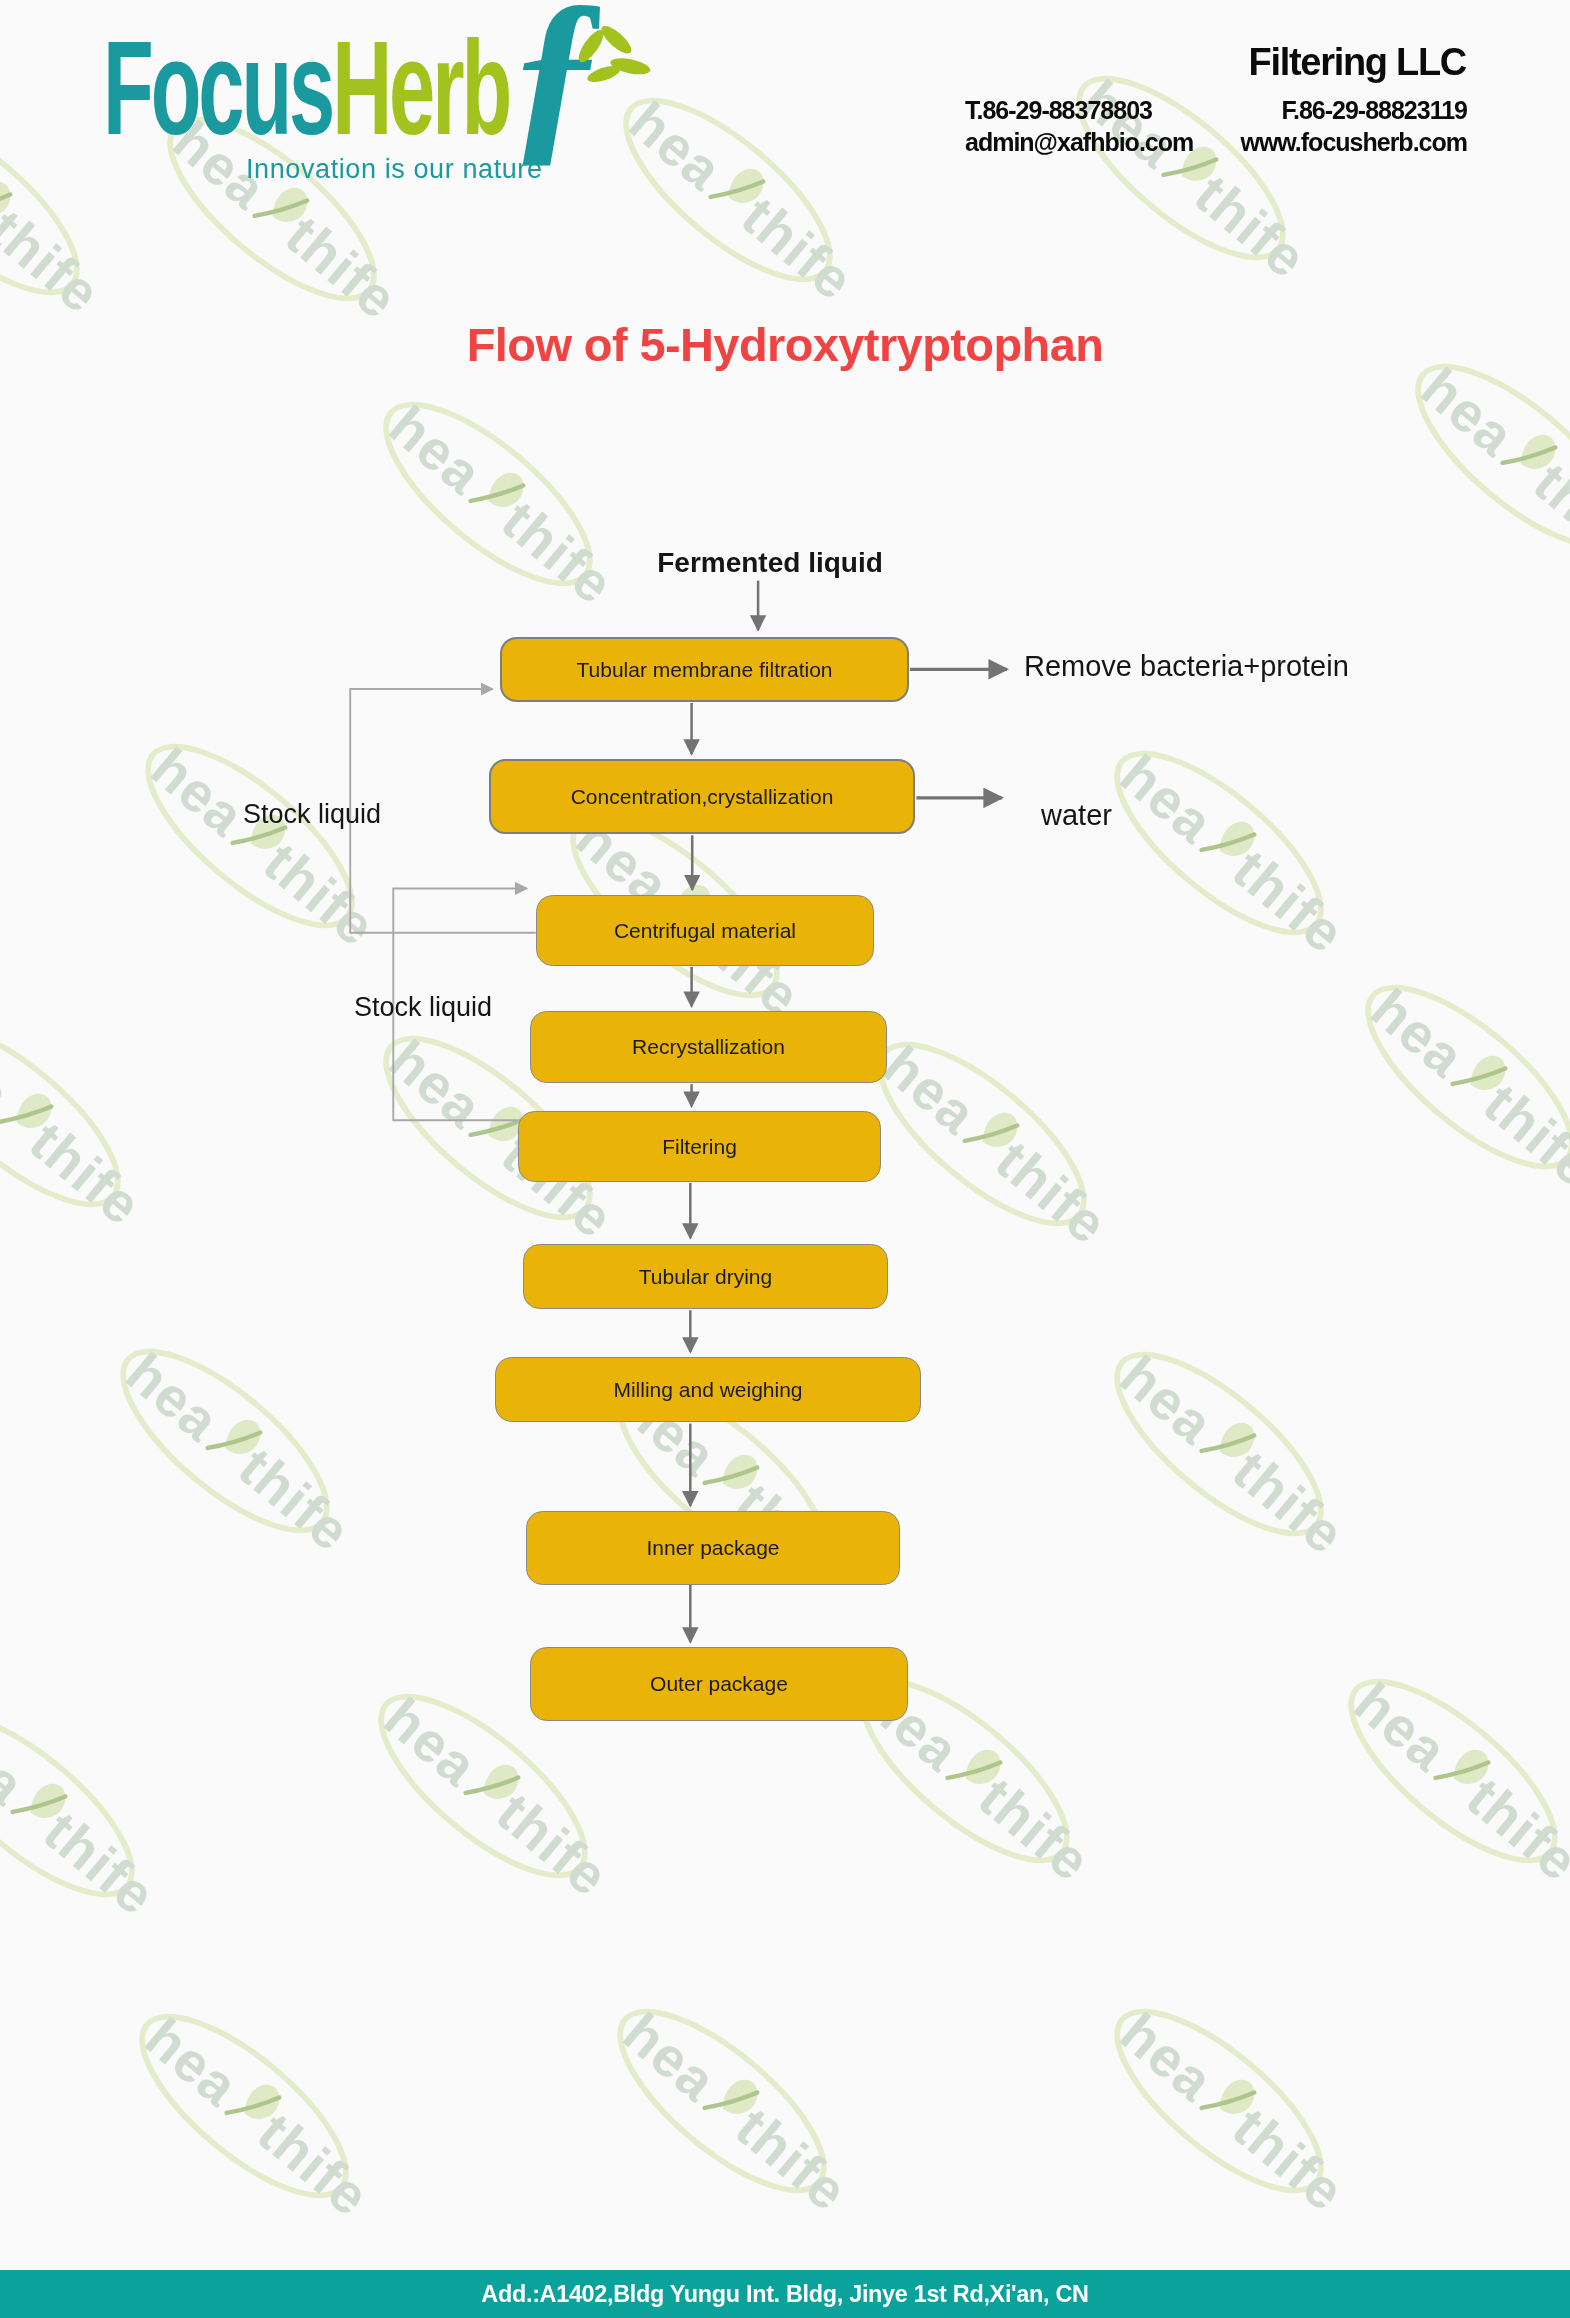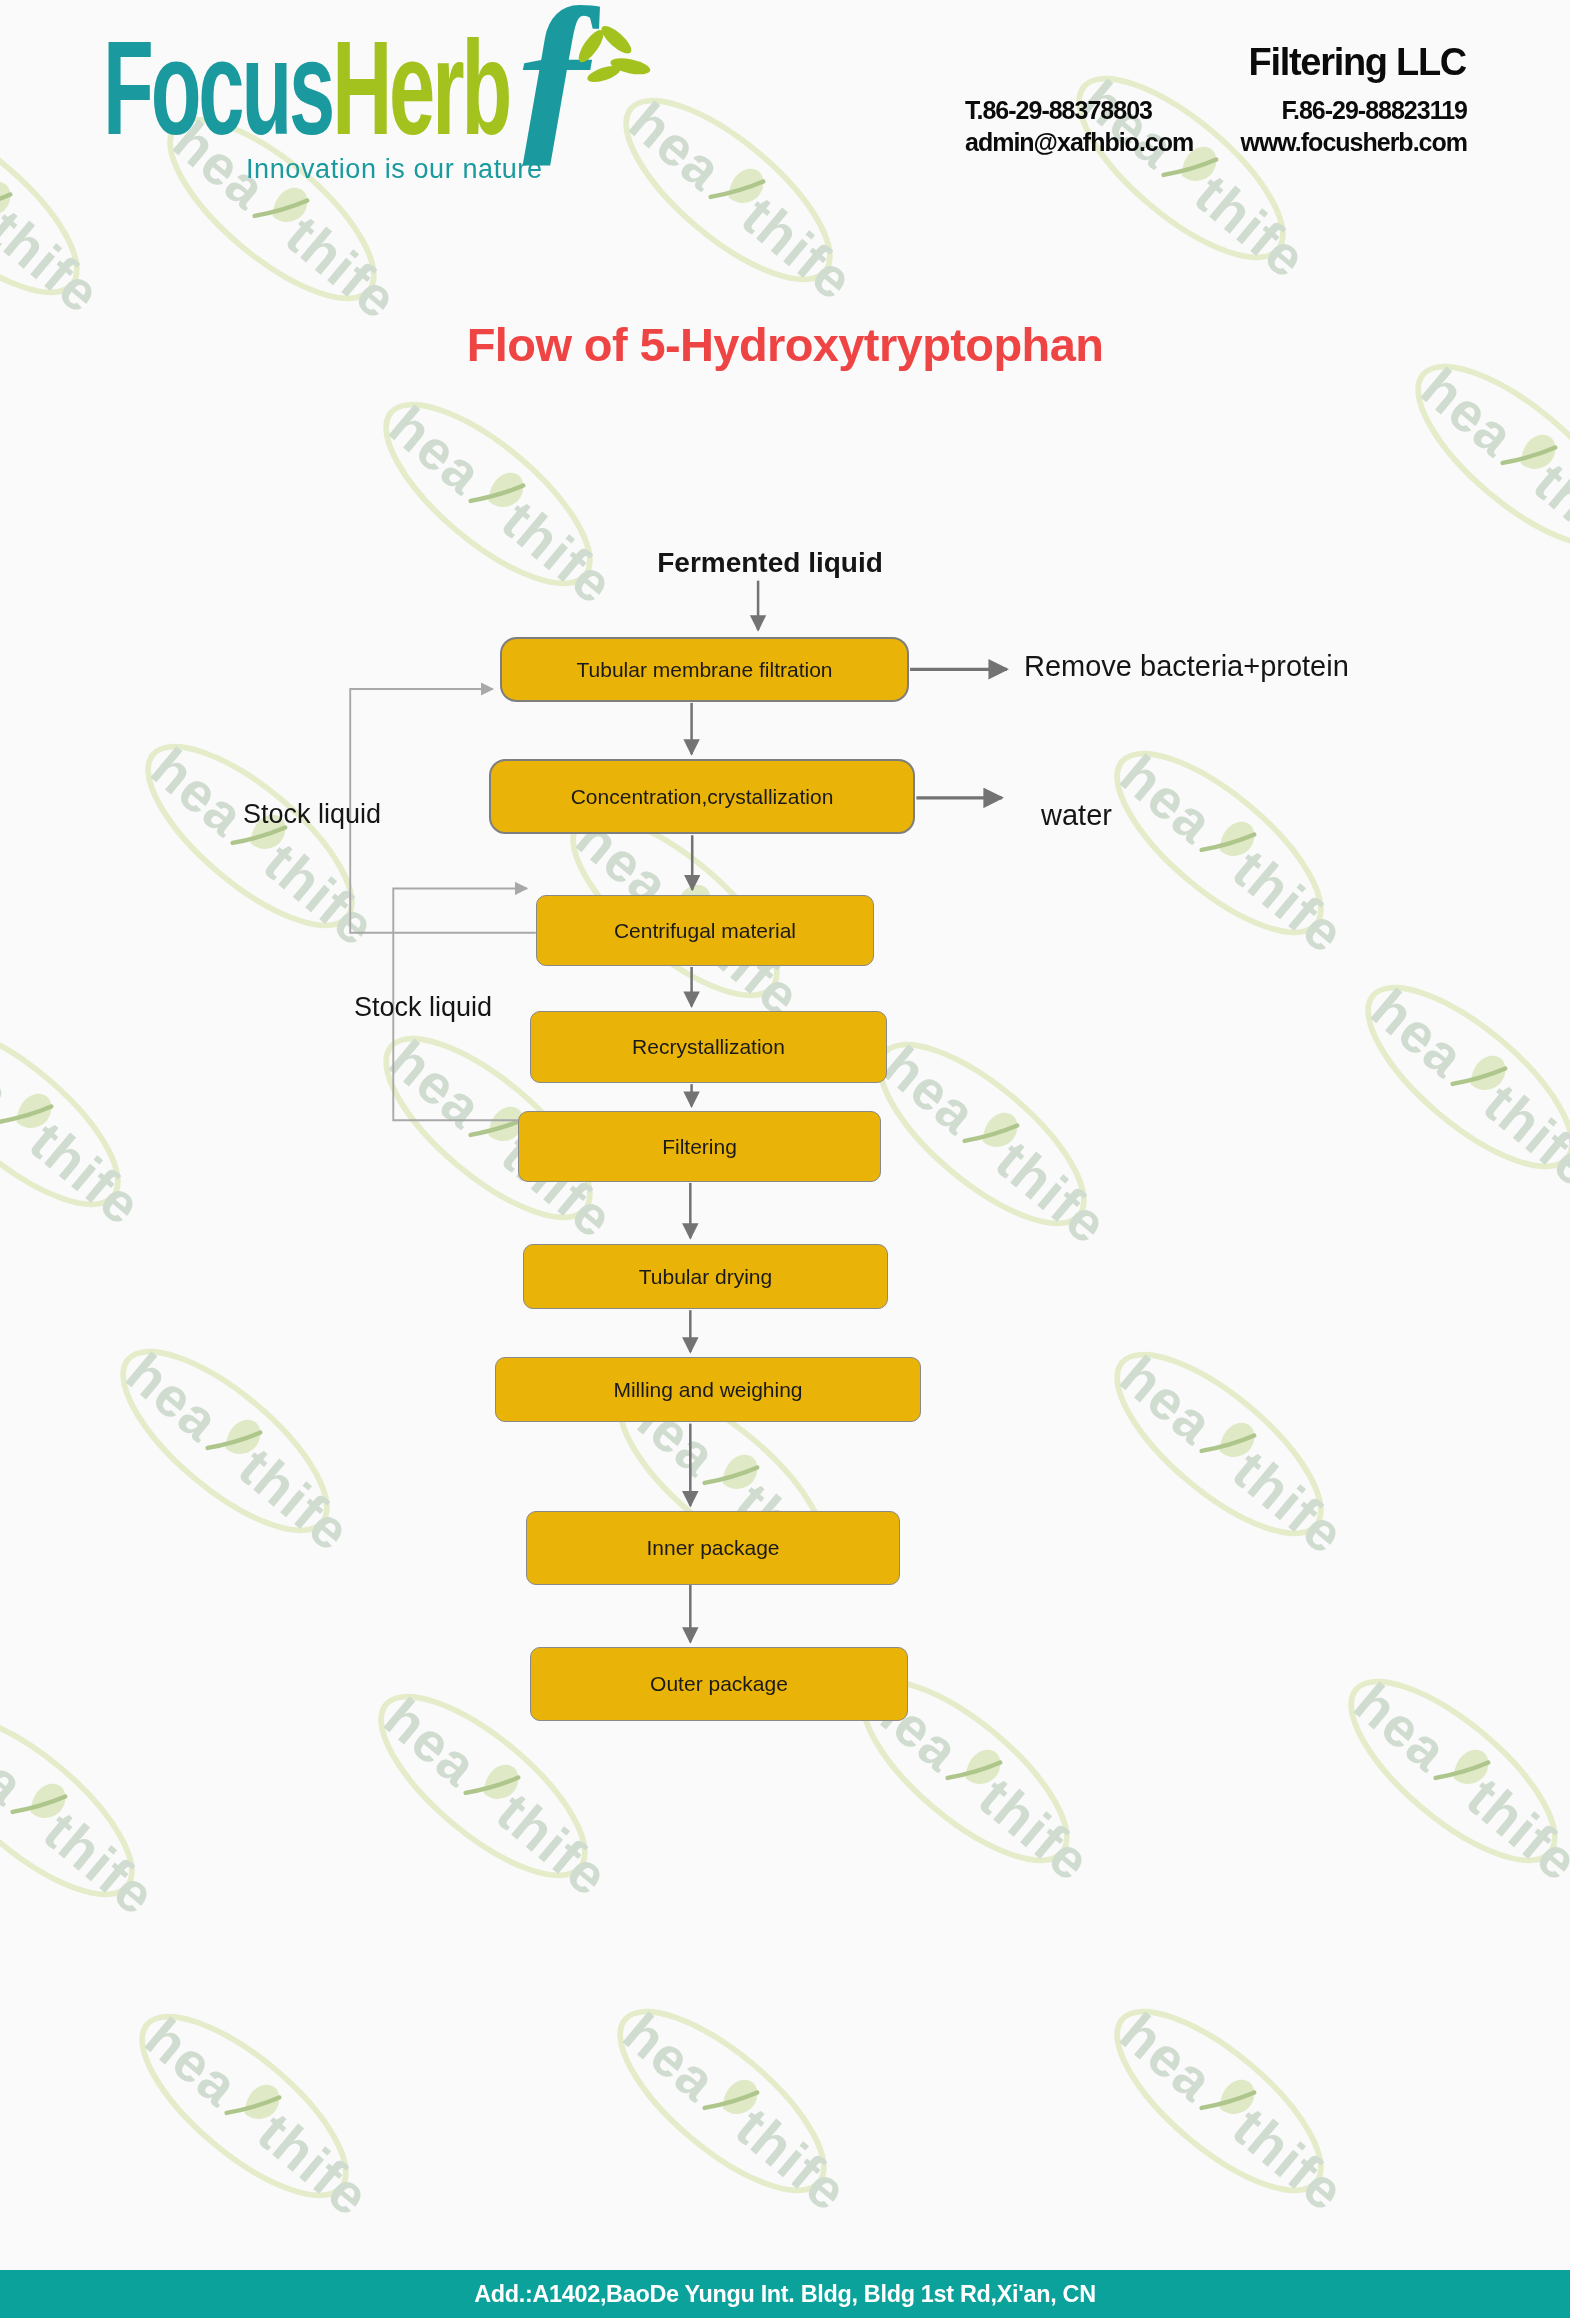--- a/index.html
+++ b/index.html
@@ -42,21 +42,21 @@
     position:absolute;left:0;top:317px;width:1570px;text-align:center;
     font-size:47px;font-weight:bold;color:#ef4444;letter-spacing:-0.6px;
   }
   
   #connector-svg{position:absolute;left:0;top:0;}
   .flow-box{
     position:absolute;background:#eab308;border:2.5px solid #7e7e7e;border-radius:16.5px;
     display:flex;align-items:center;justify-content:center;
     font-size:21px;color:#1a1a1a;white-space:nowrap;box-sizing:border-box;
   }
-  .flow-box.thin{border-width:1.9px;border-color:#898989;border-radius:10px;}
+  .flow-box.thin{border-width:1.9px;border-color:#898989;}
   .flow-label{position:absolute;font-size:28px;color:#151515;white-space:nowrap;}
   .flow-label.bold{font-weight:bold;}
   .side-label{position:absolute;font-size:29px;color:#151515;white-space:nowrap;}
   
   .footer-bar{
     position:absolute;left:0;top:2270px;width:1570px;height:49px;background:#0ba29b;
     display:flex;align-items:center;justify-content:center;
   }
   .footer-bar span{
     color:#ffffff;font-size:23.4px;font-weight:bold;letter-spacing:-0.3px;white-space:nowrap;
@@ -342,17 +342,17 @@
   <div class="flow-box thin" style="left:495px;top:1357px;width:426px;height:65px;">Milling and weighing</div>
   <div class="flow-box thin" style="left:526px;top:1511px;width:374px;height:74px;">Inner package</div>
   <div class="flow-box thin" style="left:530px;top:1647px;width:378px;height:74px;">Outer package</div>
 
   <div class="side-label" style="left:1024px;top:650px;">Remove bacteria+protein</div>
   <div class="side-label" style="left:1041px;top:799px;">water</div>
   <div class="flow-label" style="left:243px;top:799px;font-size:27px;">Stock liquid</div>
   <div class="flow-label" style="left:354px;top:992px;font-size:27px;">Stock liquid</div>
 
   <div class="footer-bar">
-    <span>Add.:A1402,BaoDe Yungu Int. Bldg, Bldg 1st Rd,Xi'an, CN</span>
+    <span>Add.:A1402,Bldg Yungu Int. Bldg, Jinye 1st Rd,Xi'an, CN</span>
   </div>
 
 </div>
 
 
 </body></html>

